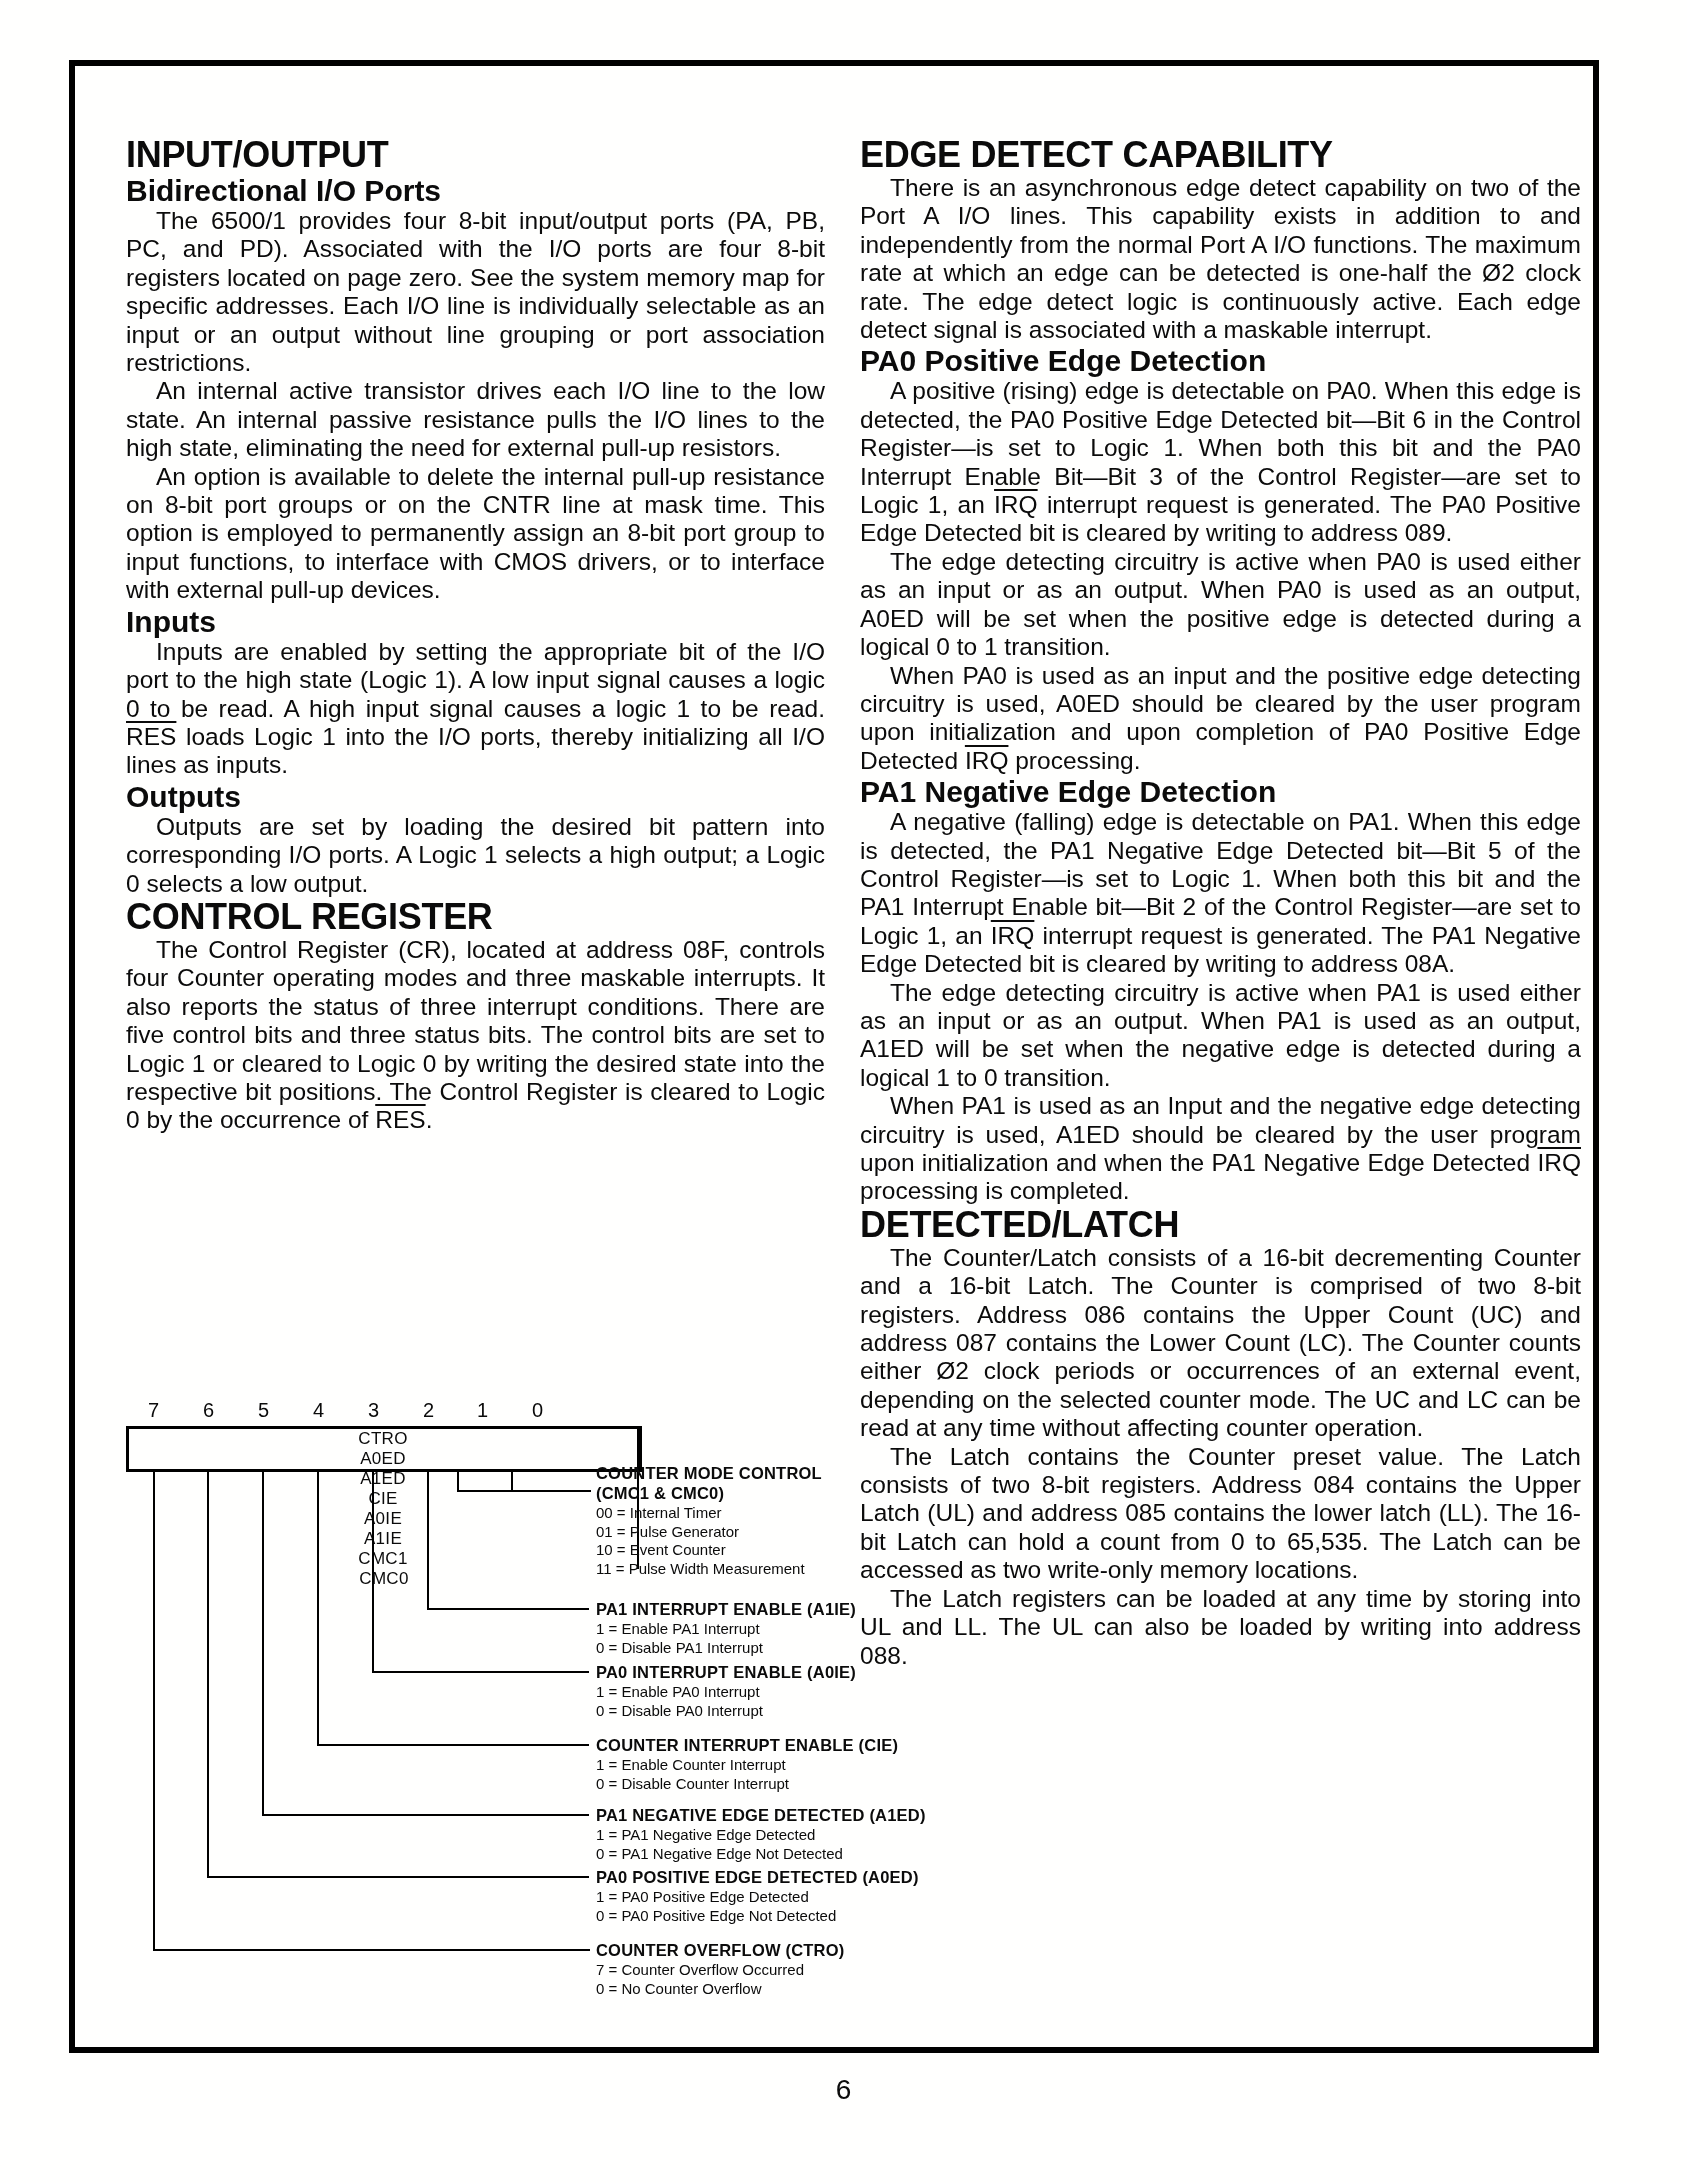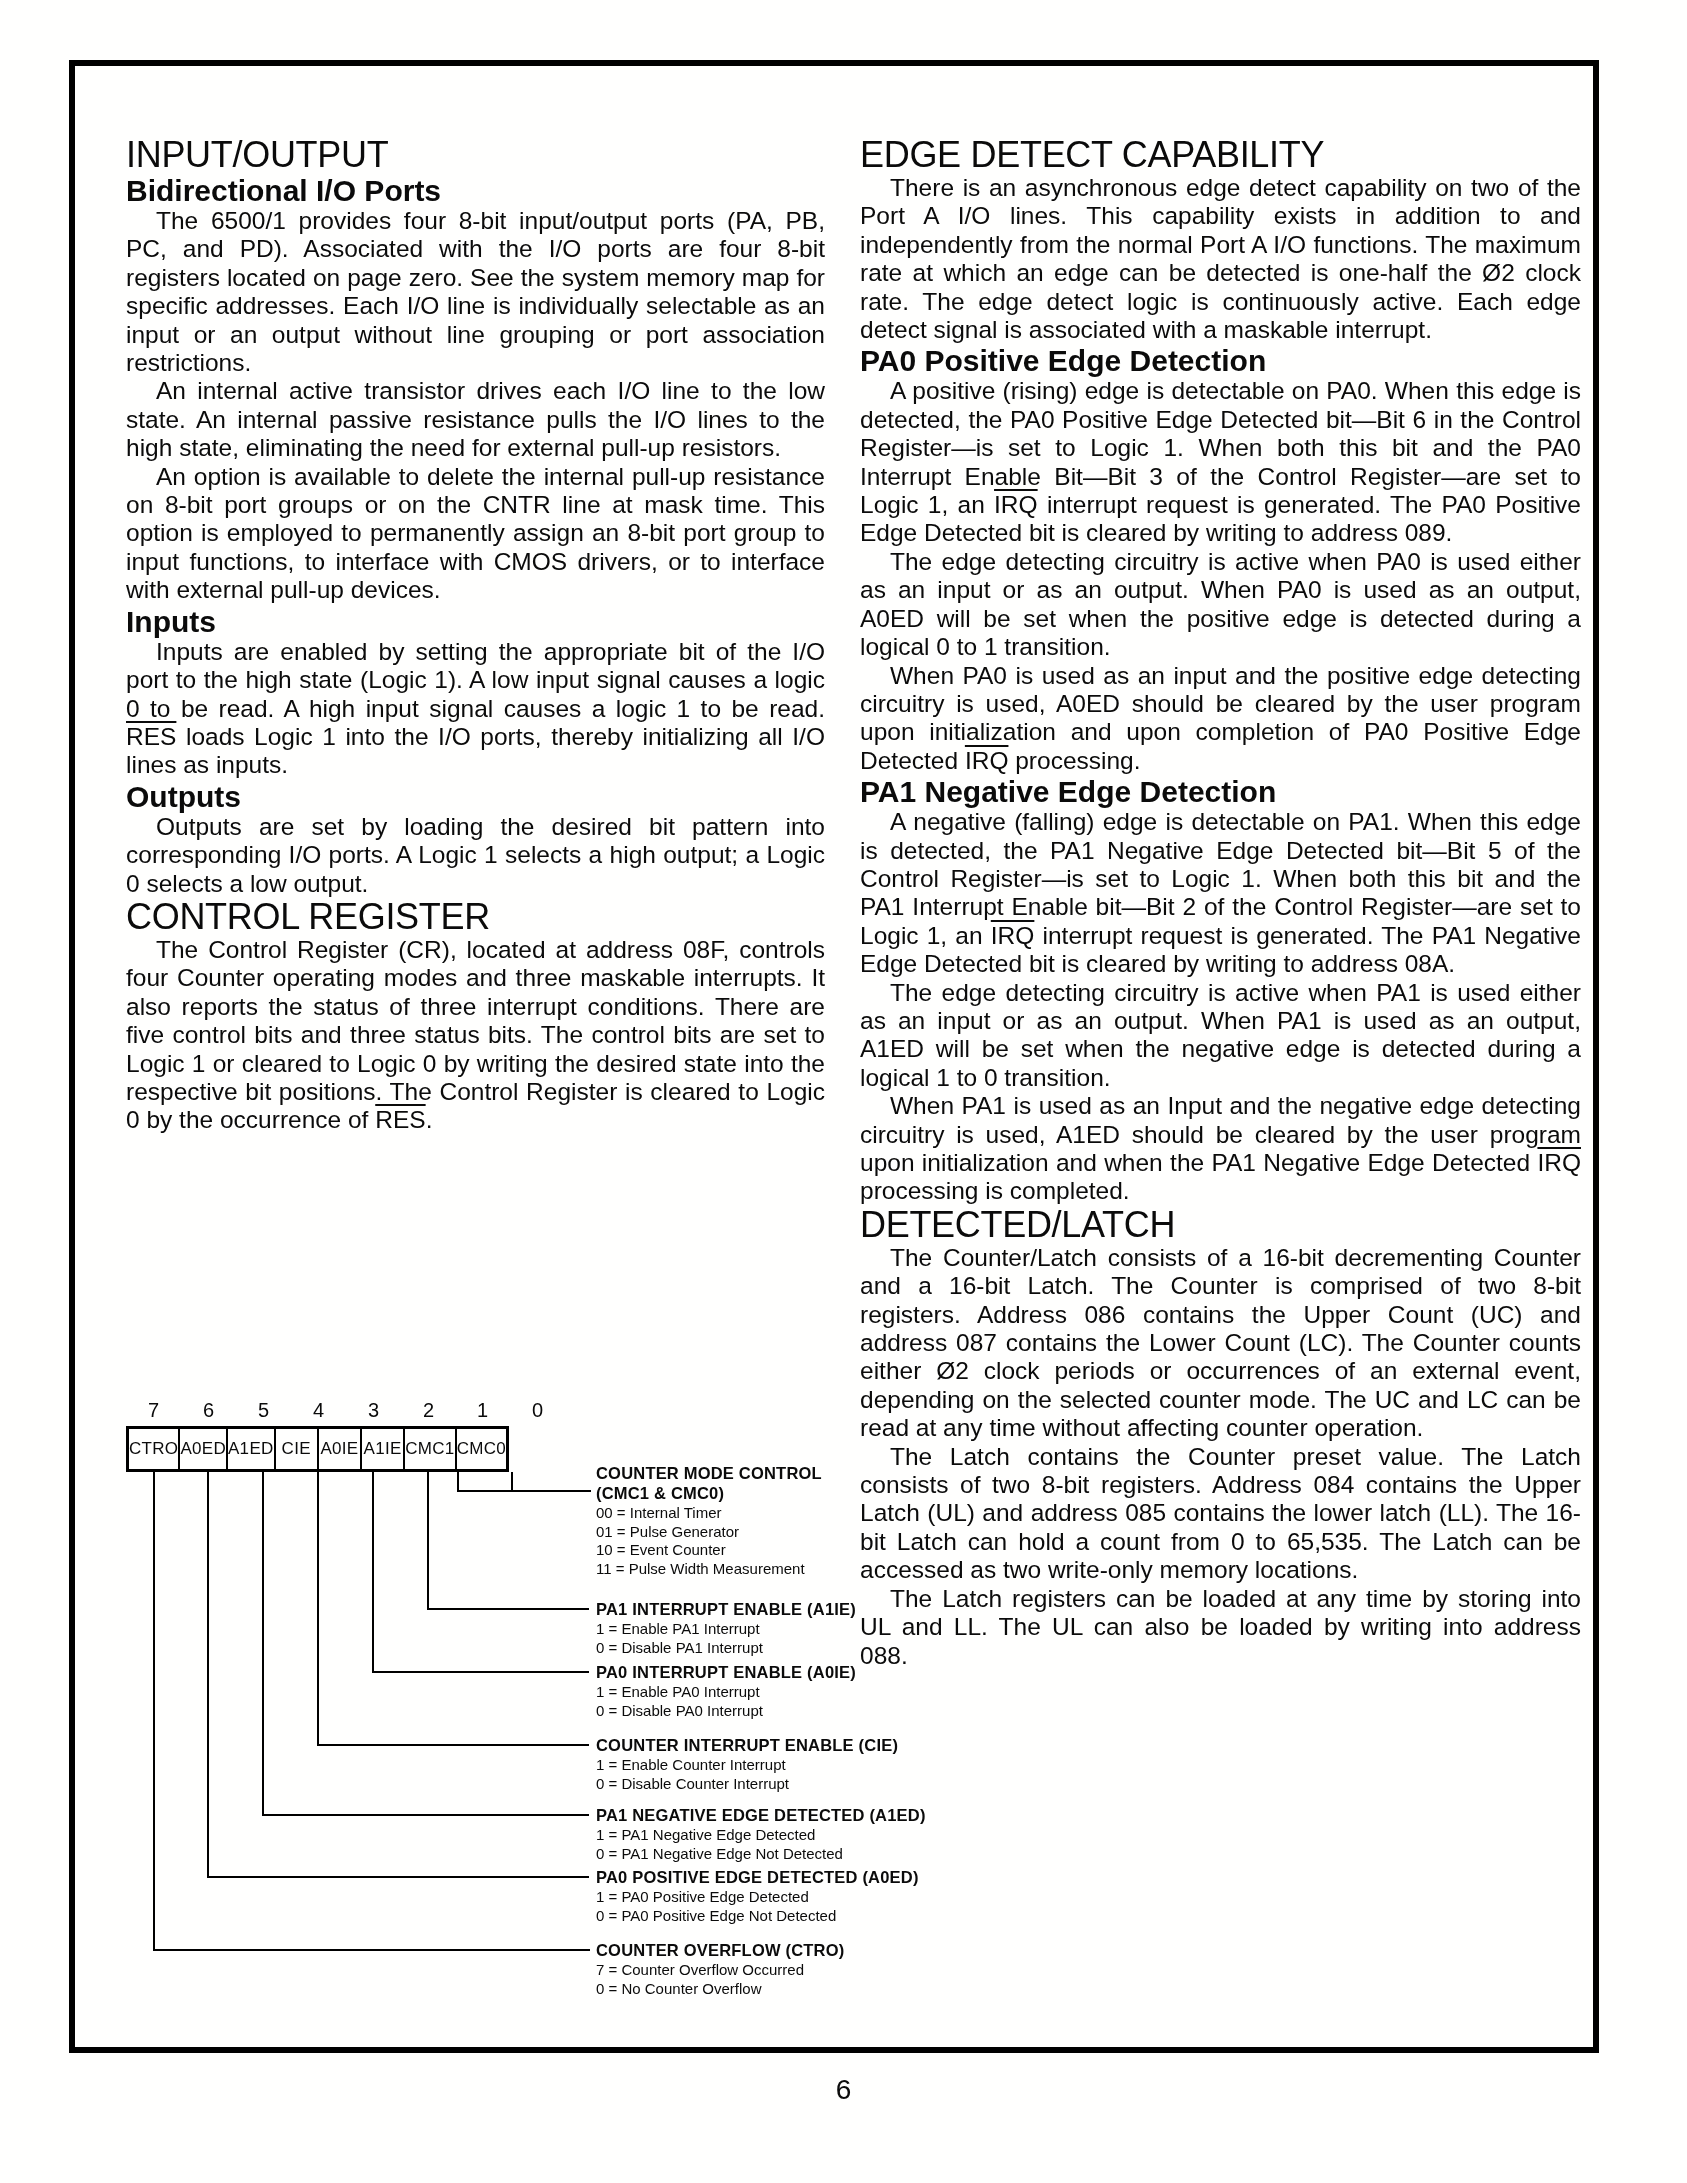--- a/index.html
+++ b/index.html
@@ -3,33 +3,33 @@
 <meta charset="utf-8">
 <style>
   html,body{margin:0;padding:0;background:#ffffff;}
   .page{position:relative;width:1687px;height:2183px;background:#fffffe;
         font-family:"Liberation Sans",sans-serif;color:#0b0b0b;overflow:hidden;}
   .frame{position:absolute;left:69px;top:60px;width:1530px;height:1993px;
          border:6px solid #000;box-sizing:border-box;}
   .col{position:absolute;top:136px;}
   .col-left{left:126px;width:699px;}
   .col-right{left:860px;width:721px;}
-  h1.sec{font-size:36px;line-height:38px;font-weight:normal;margin:0;letter-spacing:-0.3px;}
+  h1.sec{font-size:36px;line-height:38px;font-weight:bold;margin:0;letter-spacing:-0.3px;}
   h2.sub{font-size:30px;line-height:33px;font-weight:bold;margin:0;}
   p.body{font-size:24.5px;line-height:28.4px;margin:0;text-align:justify;text-indent:30px;}
   .ov{text-decoration:overline;text-decoration-thickness:1.7px;}
   .mt16{margin-top:10.6px;}.mt18{margin-top:12px;}.mt20{margin-top:13.2px;}
   .mt26{margin-top:17px;}.mt36{margin-top:24px;}.mt38{margin-top:25px;}
   .mt40{margin-top:26.5px;}.mt46{margin-top:30px;}
 
   
   .diagram{position:absolute;left:126px;top:1399px;width:801px;height:635px;}
   .bitnum{position:absolute;top:0;width:55px;text-align:center;font-size:20px;}
-  .bitrow{position:absolute;left:0;top:26.5px;width:383px;height:46px;
-          border:3.3px solid #000;box-sizing:border-box;display:flex;}
+  .bitrow{position:absolute;left:0;top:26.5px;width:516px;height:46px;
+          border:3.3px solid #000;box-sizing:border-box;display:flex;flex-direction:column;}
   .bitcell{flex:1;border-right:2px solid #000;display:flex;align-items:center;
            justify-content:center;font-size:17px;letter-spacing:0.3px;}
   .bitcell:last-child{border-right:none;}
   .vl{position:absolute;width:2px;background:#000;}
   .hl{position:absolute;height:2px;background:#000;}
   .callout{position:absolute;left:470px;}
   .callout .h{font-size:16.5px;font-weight:bold;line-height:20px;letter-spacing:0.2px;white-space:nowrap;}
   .callout .v{font-size:15px;line-height:18.5px;white-space:nowrap;}
   .callout .v.first{margin-top:1px;}
 

